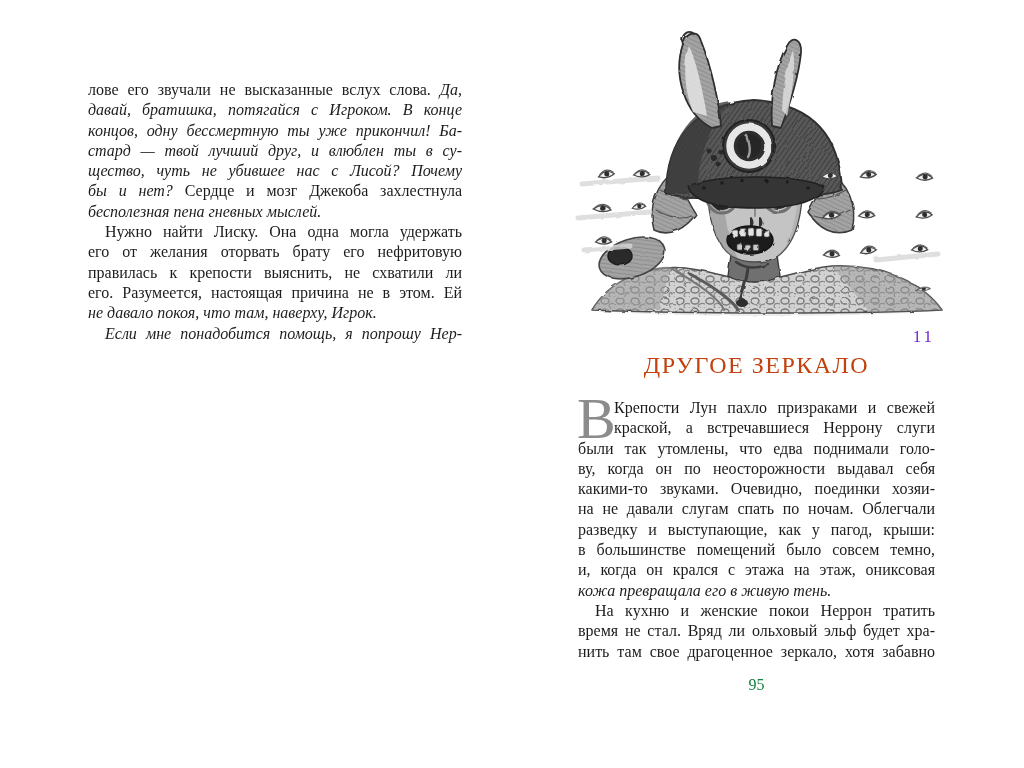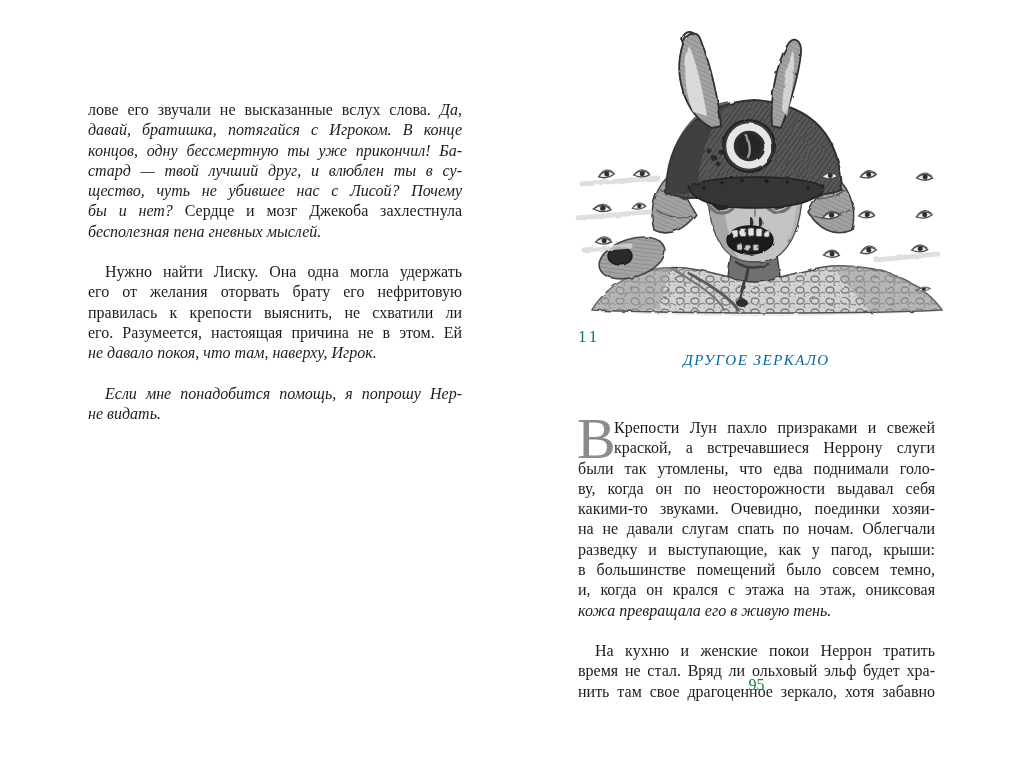--- a/index.html
+++ b/index.html
@@ -9,31 +9,31 @@
 
   
   .textcol{position:absolute;font-size:16px;line-height:20.3px;}
   .lp{left:88px;top:80px;width:374px;}
   .rp-body{left:578px;top:398px;width:357px;}
   .line{text-align:justify;text-align-last:justify;height:20.3px;overflow:visible;}
   .line.end{text-align-last:left;font-style:italic;}
   .line.ind{padding-left:17px;}
   .line.dc{padding-left:36px;}
   .it{font-style:italic;}
-  .para{position:relative;margin-top:20px;}
+  .para{position:relative;}
 
   
   .dropcap{position:absolute;left:-1px;top:-8px;font-size:58px;line-height:58px;
            color:#8c8c8c;font-style:normal;}
 
   
-  .chapnum{position:absolute;left:578px;top:327px;width:357px;text-align:left;
-           font-size:17px;letter-spacing:3px;color:#0f766e;}
+  .chapnum{position:absolute;left:578px;top:327px;width:357px;text-align:right;
+           font-size:17px;letter-spacing:3px;color:#6d28d9;}
   .chaptitle{position:absolute;left:578px;top:352px;width:357px;text-align:center;
-             font-size:15px;letter-spacing:1.5px;color:#0369a1;font-style:italic;}
+             font-size:24px;letter-spacing:1.5px;color:#c2410c;}
 
   
   .folio{position:absolute;left:578px;top:676px;width:357px;text-align:center;
          font-size:16px;color:#15803d;}
 
   
   .illus{position:absolute;left:570px;top:22px;width:400px;height:300px;}
 </style>
 </head>
 <body>
@@ -52,21 +52,20 @@
       </div>
       <div class="para">
         <div class="line ind"><span>Нужно найти Лиску. Она одна могла удержать</span></div>
         <div class="line"><span>его от желания оторвать брату его нефритовую</span></div>
         <div class="line"><span>правилась к крепости выяснить, не схватили ли</span></div>
         <div class="line"><span>его. Разумеется, настоящая причина не в этом. Ей</span></div>
         <div class="line end"><span>не давало покоя, что там, наверху, Игрок.</span></div>
       </div>
       <div class="para">
         <div class="line ind"><span class="it">Если мне понадобится помощь, я попрошу Нер-</span></div>
-        <div class="line end"><span>не видать.</span></div>
       </div>
     </div>
 
   <svg class="illus" viewBox="0 0 400 300" xmlns="http://www.w3.org/2000/svg">
     <defs>
       <filter id="rough" x="-10%" y="-10%" width="120%" height="120%">
         <feTurbulence type="fractalNoise" baseFrequency="0.09" numOctaves="2" result="n"></feTurbulence>
         <feDisplacementMap in="SourceGraphic" in2="n" scale="3"></feDisplacementMap>
       </filter>
       <pattern id="hatchD" width="4" height="4" patternUnits="userSpaceOnUse" patternTransform="rotate(35)">

